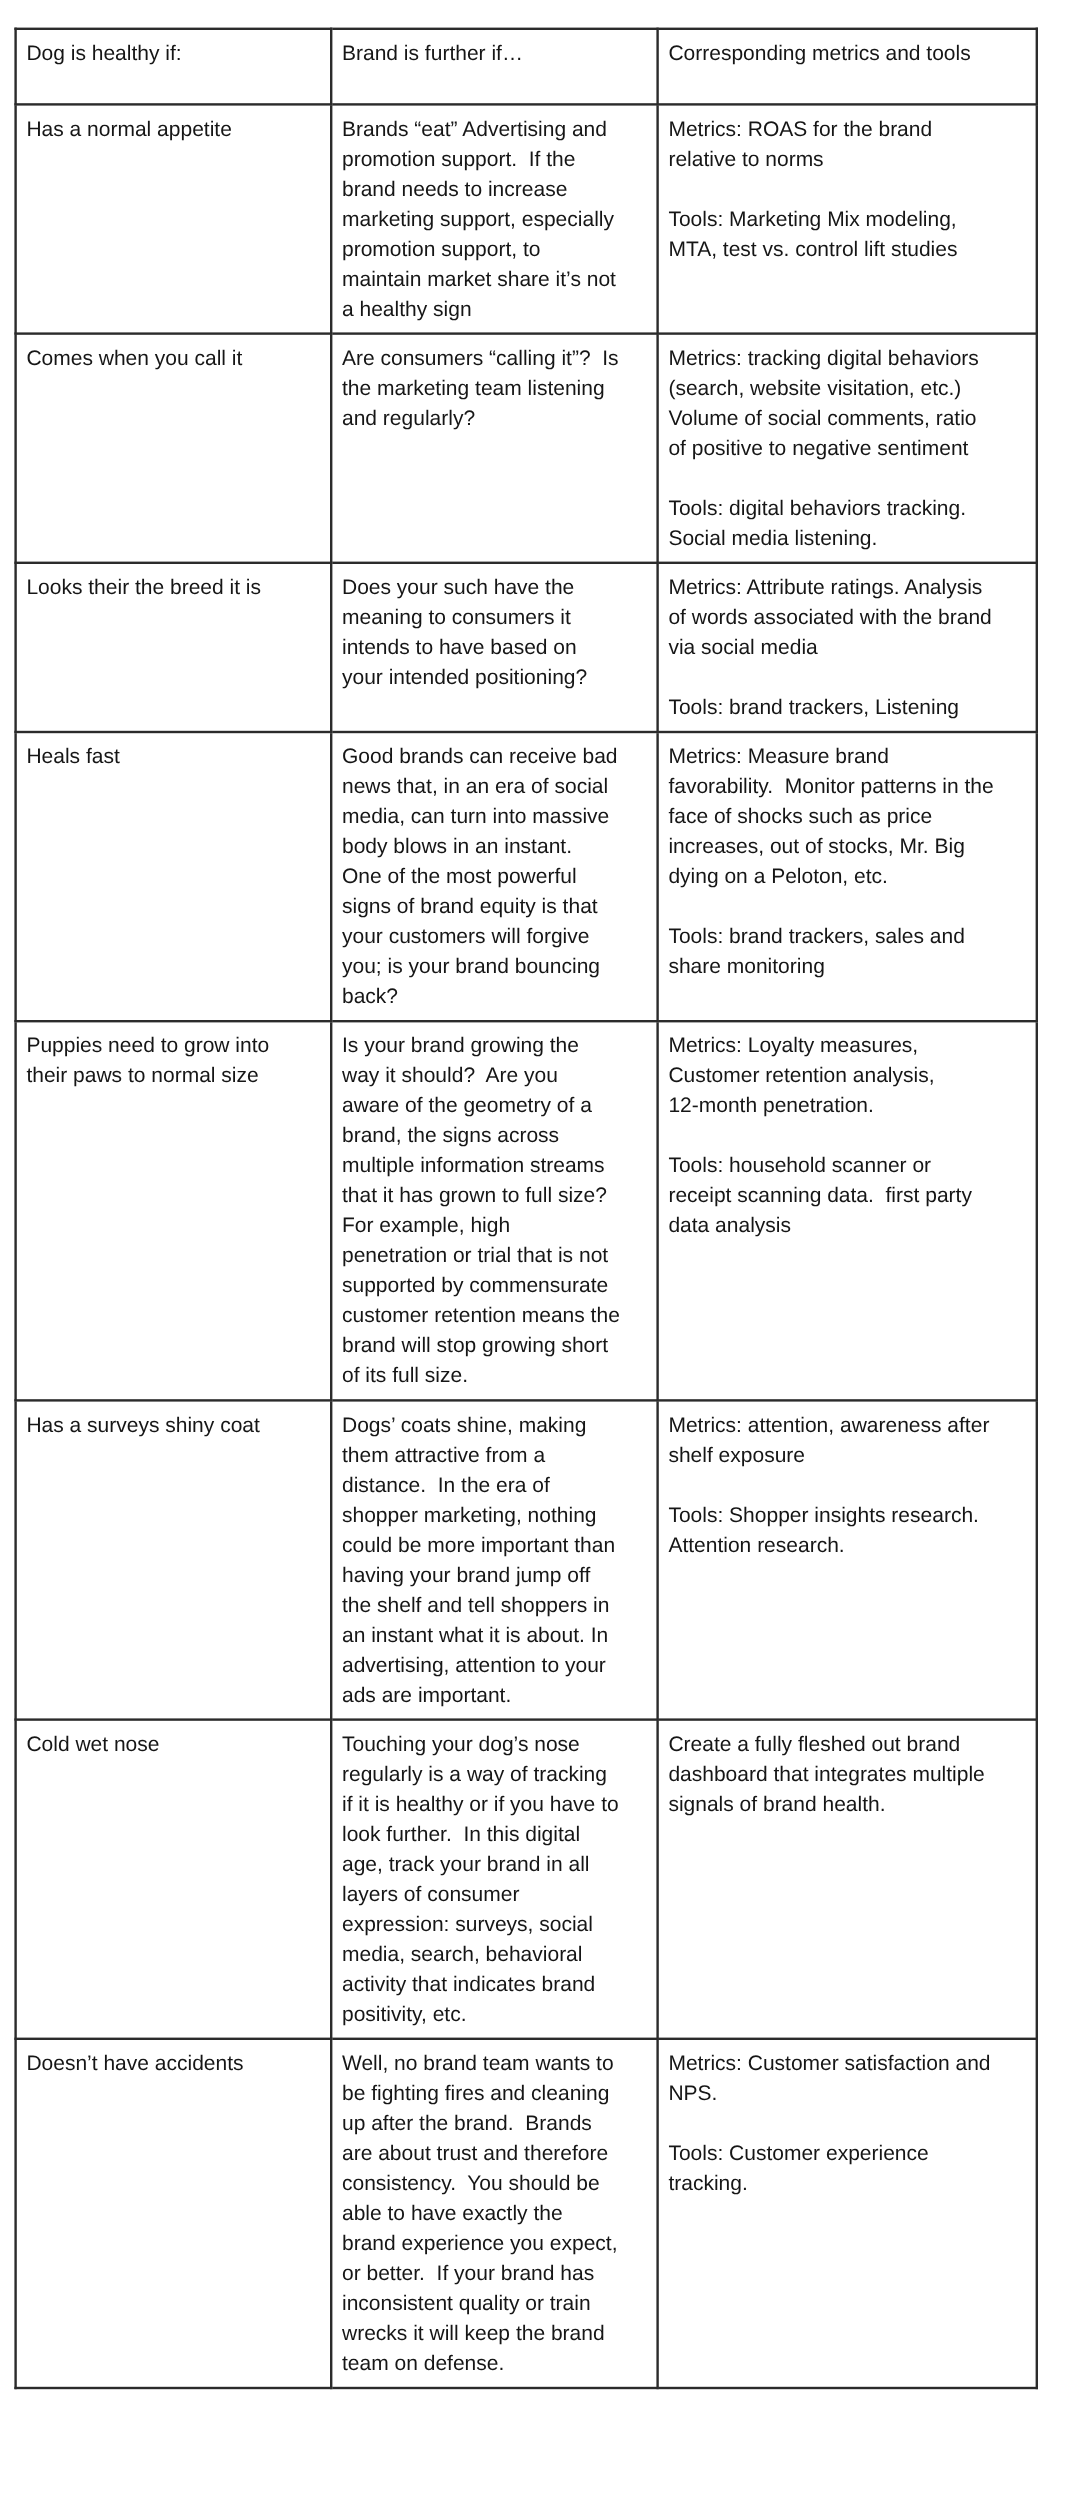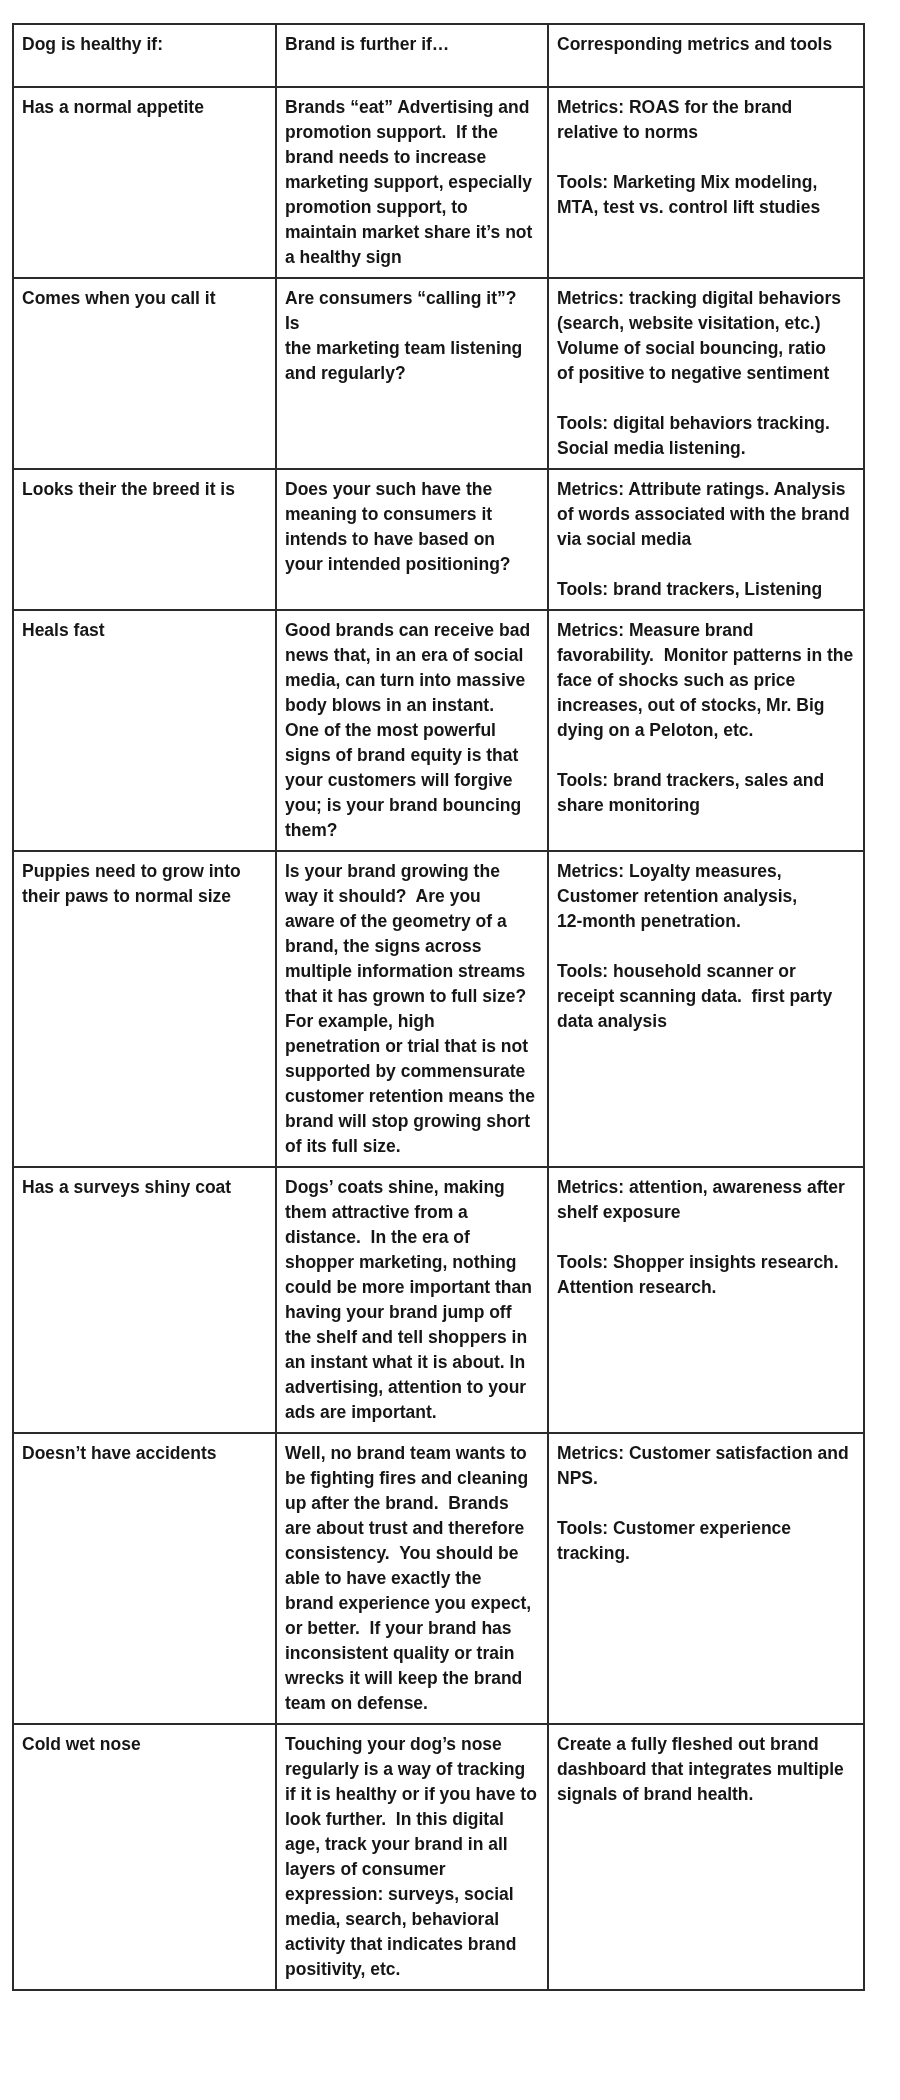--- a/index.html
+++ b/index.html
@@ -27,21 +27,21 @@
     table-layout: fixed;
   }
   table.doc-table th,
   table.doc-table td {
     border: 2px solid #2b2b2b;
     vertical-align: top;
     text-align: left;
     padding: 7px 8px;
     font-size: 17.5px;
     line-height: 25px;
-    font-weight: 700;
+    font-weight: 400;
     color: #161616;
     white-space: pre-wrap;
     overflow-wrap: break-word;
   }
   table.doc-table thead th {
     height: 47px; 
   }
 </style>
 </head>
 <body>
@@ -77,21 +77,21 @@
 MTA, test vs. control lift studies</td>
   </tr>
 
   <tr>
     <td>Comes when you call it</td>
     <td>Are consumers “calling it”?  Is
 the marketing team listening
 and regularly?</td>
     <td>Metrics: tracking digital behaviors
 (search, website visitation, etc.)
-Volume of social bouncing, ratio
+Volume of social comments, ratio
 of positive to negative sentiment
 
 Tools: digital behaviors tracking.
 Social media listening.</td>
   </tr>
 
   <tr>
     <td>Looks their the breed it is</td>
     <td>Does your such have the
 meaning to consumers it
@@ -107,21 +107,21 @@
   <tr>
     <td>Heals fast</td>
     <td>Good brands can receive bad
 news that, in an era of social
 media, can turn into massive
 body blows in an instant.
 One of the most powerful
 signs of brand equity is that
 your customers will forgive
 you; is your brand bouncing
-them?</td>
+back?</td>
     <td>Metrics: Measure brand
 favorability.  Monitor patterns in the
 face of shocks such as price
 increases, out of stocks, Mr. Big
 dying on a Peloton, etc.
 
 Tools: brand trackers, sales and
 share monitoring</td>
   </tr>
 
@@ -162,50 +162,50 @@
 advertising, attention to your
 ads are important.</td>
     <td>Metrics: attention, awareness after
 shelf exposure
 
 Tools: Shopper insights research.
 Attention research.</td>
   </tr>
 
   <tr>
+    <td>Cold wet nose</td>
+    <td>Touching your dog’s nose
+regularly is a way of tracking
+if it is healthy or if you have to
+look further.  In this digital
+age, track your brand in all
+layers of consumer
+expression: surveys, social
+media, search, behavioral
+activity that indicates brand
+positivity, etc.</td>
+    <td>Create a fully fleshed out brand
+dashboard that integrates multiple
+signals of brand health.</td>
+  </tr>
+
+  <tr>
     <td>Doesn’t have accidents</td>
     <td>Well, no brand team wants to
 be fighting fires and cleaning
 up after the brand.  Brands
 are about trust and therefore
 consistency.  You should be
 able to have exactly the
 brand experience you expect,
 or better.  If your brand has
 inconsistent quality or train
 wrecks it will keep the brand
 team on defense.</td>
     <td>Metrics: Customer satisfaction and
 NPS.
 
 Tools: Customer experience
 tracking.</td>
   </tr>
-
-  <tr>
-    <td>Cold wet nose</td>
-    <td>Touching your dog’s nose
-regularly is a way of tracking
-if it is healthy or if you have to
-look further.  In this digital
-age, track your brand in all
-layers of consumer
-expression: surveys, social
-media, search, behavioral
-activity that indicates brand
-positivity, etc.</td>
-    <td>Create a fully fleshed out brand
-dashboard that integrates multiple
-signals of brand health.</td>
-  </tr>
 </tbody>
   </table>
 </div>
 
 </body></html>

